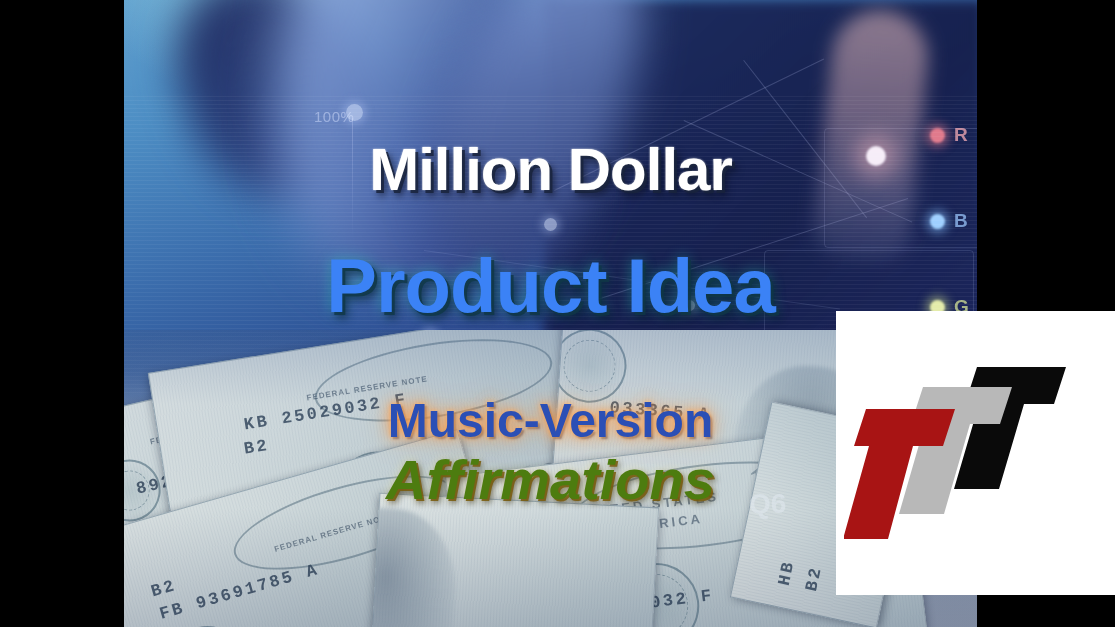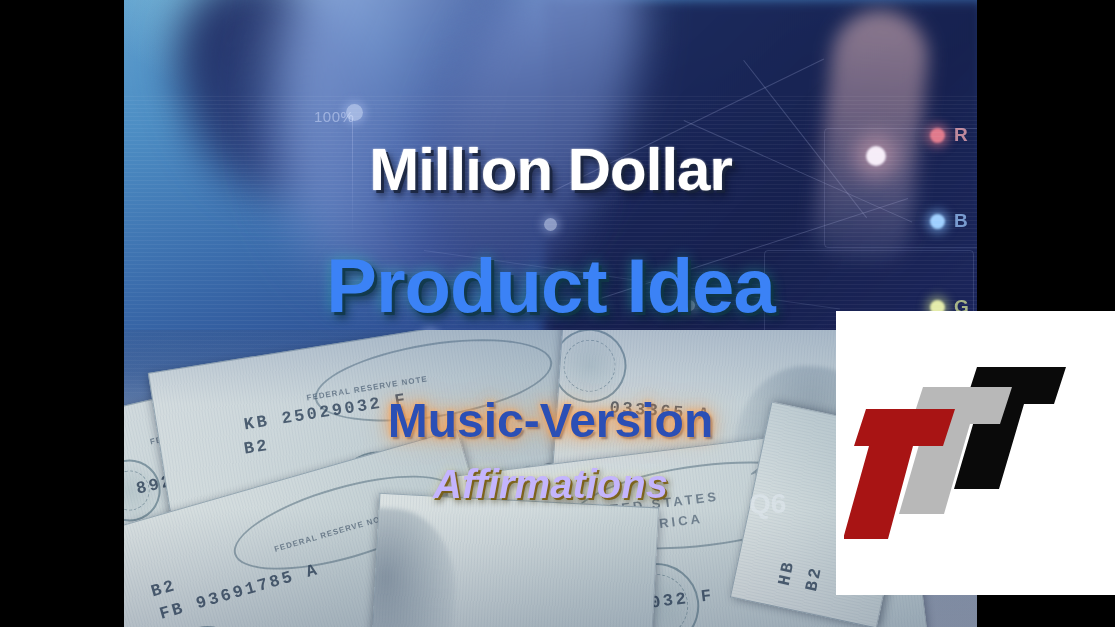--- a/index.html
+++ b/index.html
@@ -178,23 +178,23 @@
     font-size:48px; font-weight:700; line-height:1;
     color:#2b4fb5;
     text-shadow:
       0 0 5px rgba(255,170,90,.95),
       0 0 14px rgba(255,150,60,.85),
       0 0 26px rgba(255,140,50,.55),
       2px 2px 2px rgba(10,20,60,.5);
     margin-top: 25px;
   }
   .line-affirm{
-    position:absolute; left:0; right:0; top:464px; text-align:center;
-    font-size:40px; font-weight:700; font-style:italic; line-height:1;
-    color:#c4b5fd;
+    position:absolute; left:0; right:0; top:452px; text-align:center;
+    font-size:56px; font-weight:700; font-style:italic; line-height:1;
+    color:#4d7c0f;
     text-shadow:
       2px 2px 0 rgba(120,90,10,.85),
       3px 4px 6px rgba(40,30,5,.6),
       0 0 10px rgba(255,230,120,.35);
   }
 
   
   .logo-box{
     position:absolute; left:836px; top:311px; width:279px; height:284px;
     background:#ffffff; z-index:70;

